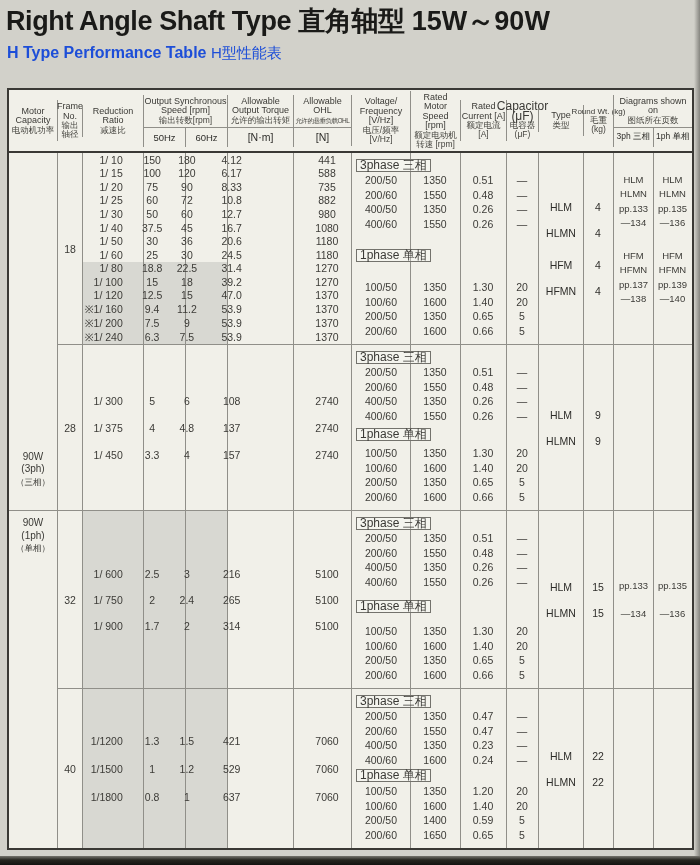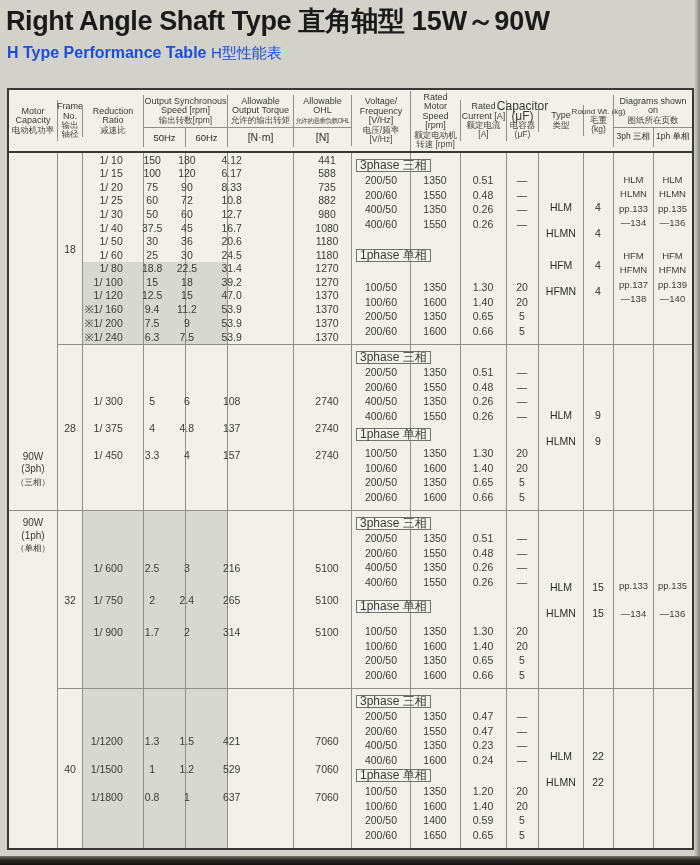--- a/index.html
+++ b/index.html
@@ -40,21 +40,21 @@
   .tw{width:75px;border-left:1px solid #908f89;box-sizing:border-box;position:relative;display:flex;flex-direction:column;justify-content:center;gap:12px;}
   .tw::after{content:'';position:absolute;left:44px;top:0;bottom:0;width:1px;background:#908f89;}
   .diag{width:79px;border-left:1px solid #908f89;box-sizing:border-box;position:relative;display:flex;}
   .diag::after{content:'';position:absolute;left:39px;top:0;bottom:0;width:1px;background:#908f89;}
   .vl{position:absolute;top:0;bottom:0;width:1px;background:#908f89;}
   .shade{position:absolute;left:0;width:144px;background:#d8d8d2;}
   .mrow{display:flex;align-items:center;position:relative;z-index:1;}
   .b1 .mrow{flex:1;}
   .b2 .mrow,.b3 .mrow,.b4 .mrow{height:14px;flex:none;}
   .b2 .mech{justify-content:center;gap:13px;}
-  .b3 .mech{justify-content:center;gap:18px;}
+  .b3 .mech{justify-content:center;gap:12px;}
   .b4 .mech{justify-content:center;gap:14px;}
   .mrow span,.erow span{font-size:10.5px;color:#3c3b37;text-align:center;display:block;}
   .m-ratio{width:60px;text-align:right !important;padding-right:12px;box-sizing:border-box;white-space:nowrap;}
   .m-50{width:42px;} .m-60{width:42px;} .m-tq{width:66px;} .m-ohl{width:58px;padding-left:44px;}
   .erow{display:flex;height:14.5px;align-items:center;position:relative;z-index:1;}
   .e-vf{width:58px;} .e-rpm{width:50px;} .e-amp{width:46px;} .e-cap{width:32px;}
   .phlabel{height:16px;display:flex;align-items:center;padding-left:4px;position:relative;z-index:1;}
   .phbox{font-size:12px;border:1px solid #73726c;padding:0 3px;line-height:11px;color:#3a3935;background:rgba(255,255,255,0.25);}
   .espacer{flex:1;}
   .twrow{display:flex;height:14px;align-items:center;position:relative;z-index:1;}

